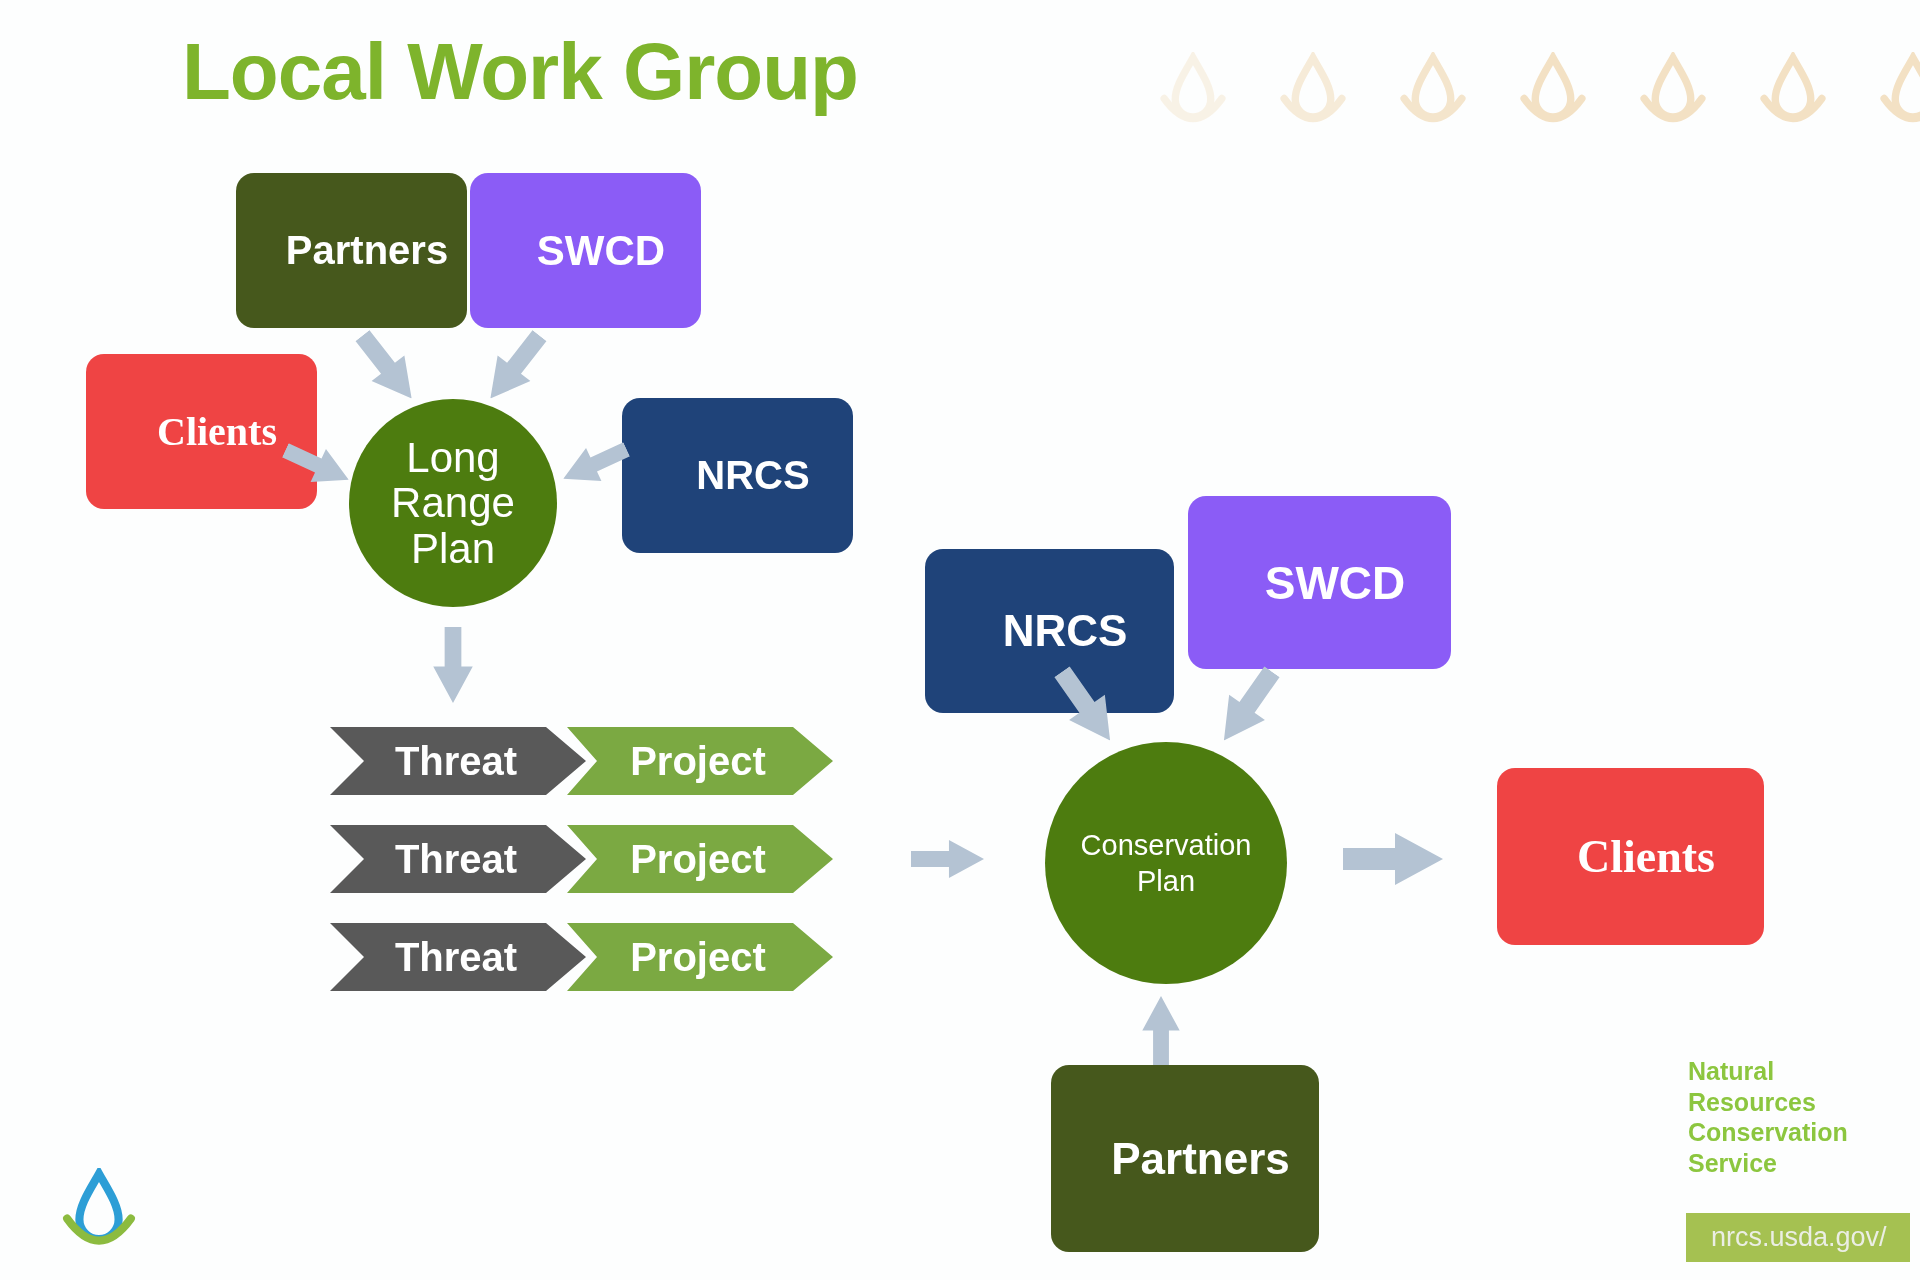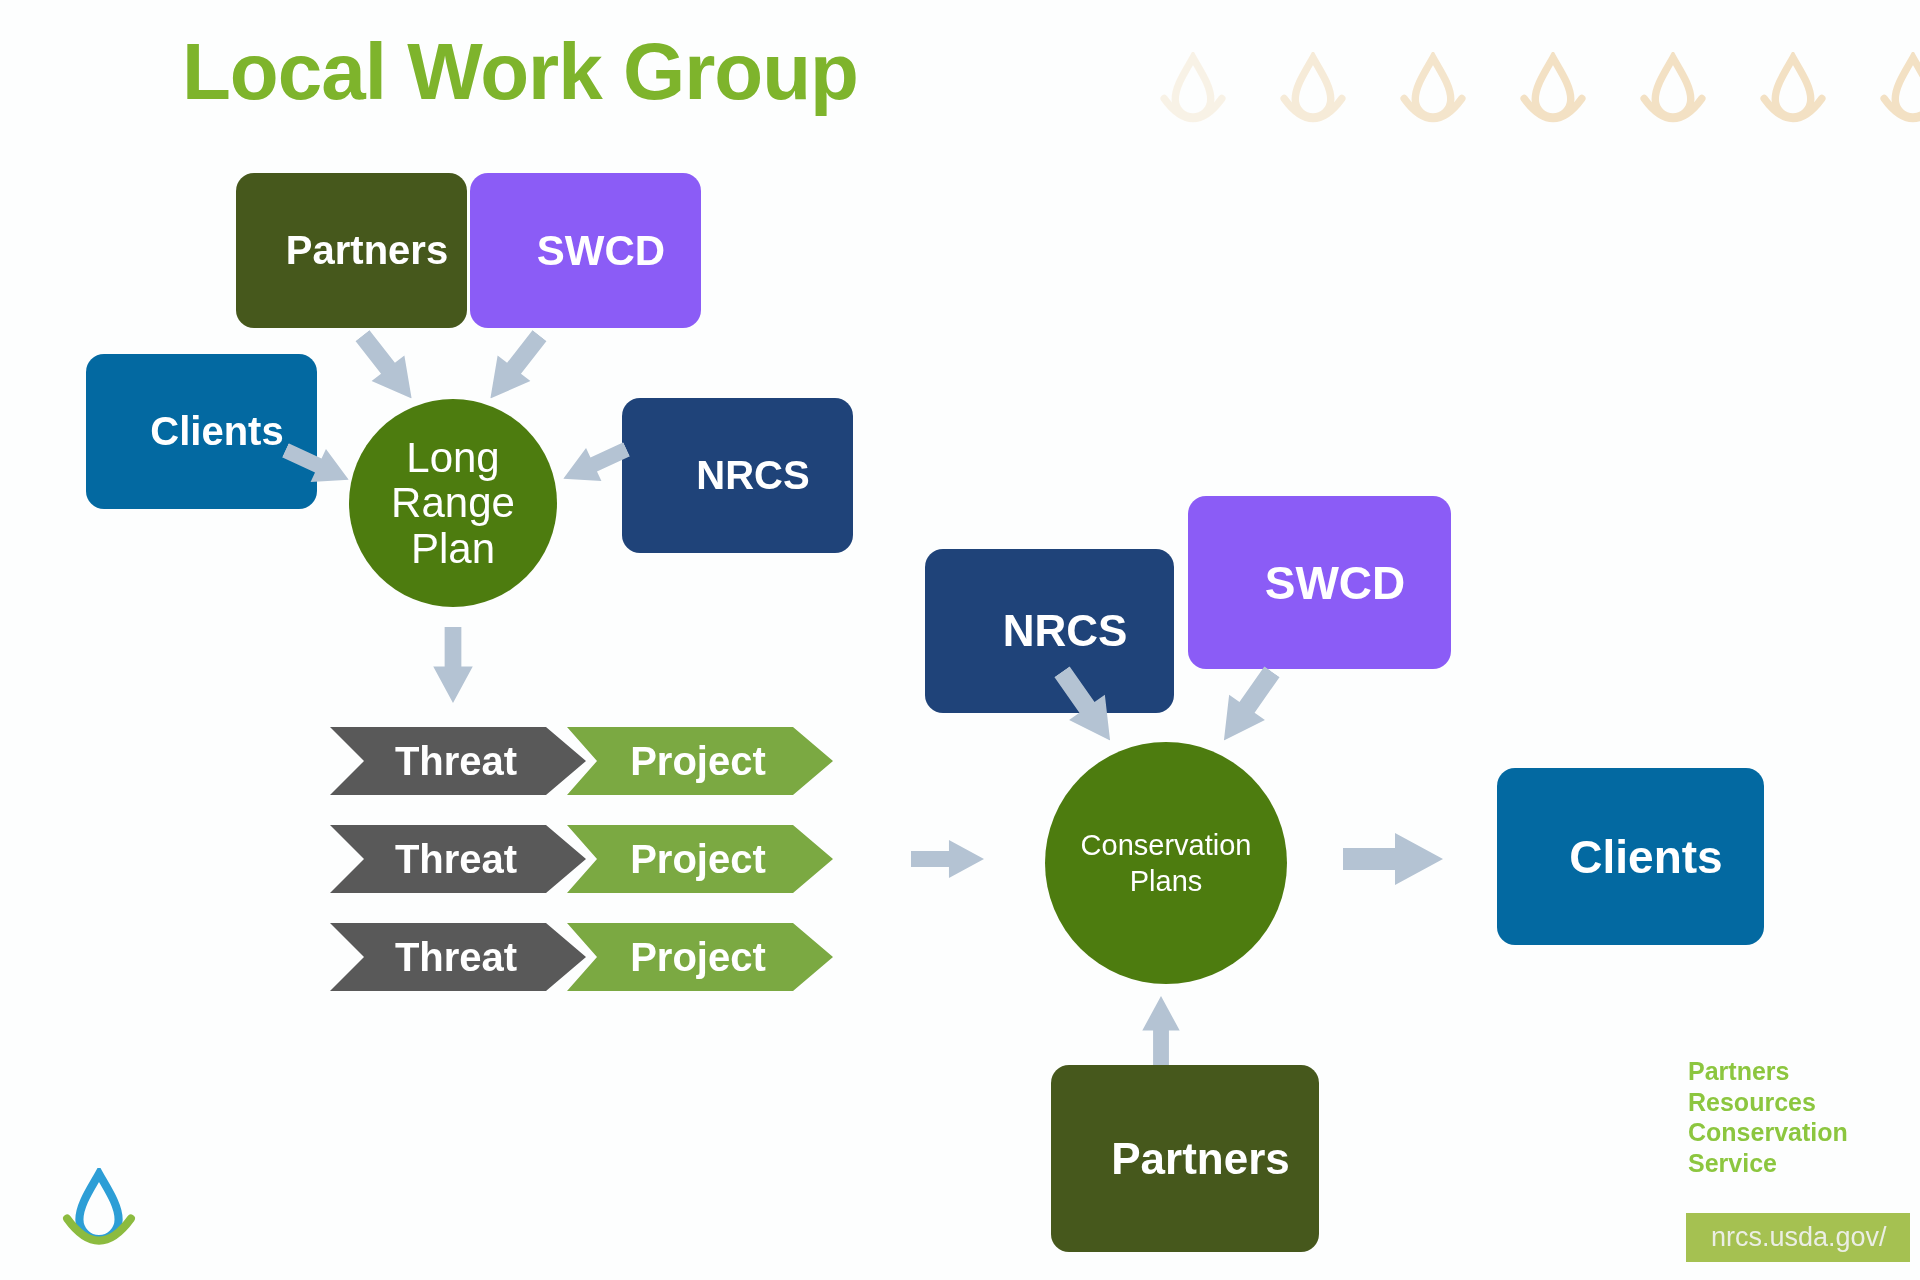--- a/index.html
+++ b/index.html
@@ -14,21 +14,21 @@
     color:#7eb42c; white-space:nowrap;
   }
   
   .box {
     position:absolute; border-radius:18px; color:#ffffff; font-weight:700;
     display:flex; align-items:center; justify-content:center; text-align:center;padding-left:31px;
   }
   .bg-darkgreen { background:#46581c; }
   .bg-blue      { background:#8b5cf6; }
   .bg-navy      { background:#1f4379;margin-top:44px; }
-  .bg-gold      { background:#0369a1; }
+  .bg-gold      { background:#ef4444;font-family:Liberation Serif, serif; }
   .circle {
     position:absolute; border-radius:50%; background:#4d7c0f; color:#ffffff;
     font-weight:400; display:flex; align-items:center; justify-content:center;
     text-align:center;
   }
   .circle .inner { display:block; }
   .arrow { position:absolute; fill:#b4c3d3; }
   .chev {
     position:absolute; height:68px; color:#ffffff; font-weight:700; font-size:40px;
     display:flex; align-items:center; justify-content:center;
@@ -138,33 +138,33 @@
       <use href="#block-arrow"></use>
     </svg>
   <svg class="arrow" style="left:1206px;top:680px;width:84px;height:52px;transform:rotate(125deg)">
       <use href="#block-arrow"></use>
     </svg>
   <svg class="arrow" style="left:911px;top:834px;width:73px;height:50px">
       <use href="#block-arrow"></use>
     </svg>
 
   <div class="circle" style="left:1045px;top:742px;width:242px;height:242px;font-size:29px;line-height:1.25">
-    <span class="inner" style="width:220px">Conservation Plans</span>
+    <span class="inner" style="width:220px">Conservation Plan</span>
   </div>
 
   <svg class="arrow" style="left:1328px;top:831px;width:130px;height:56px">
       <use href="#block-arrow"></use>
     </svg>
   <svg class="arrow" style="left:1125px;top:1006px;width:72px;height:52px;transform:rotate(-90deg)">
       <use href="#block-arrow"></use>
     </svg>
 
   <div class="box bg-gold" style="left:1497px;top:768px;width:236px;height:177px;font-size:46px">Clients</div>
   <div class="box bg-darkgreen" style="left:1051px;top:1065px;width:237px;height:187px;font-size:44px">Partners</div>
 
   <svg id="logo-drop" style="--drop-c:#2d9ed6;--swoosh-c:#8cbb3f">
       <use href="#drop"></use>
     </svg>
 
-  <div id="footer-agency">Partners Resources Conservation Service</div>
+  <div id="footer-agency">Natural Resources Conservation Service</div>
   <div id="footer-url">nrcs.usda.gov/</div>
 
 </div>
 
 </body></html>

